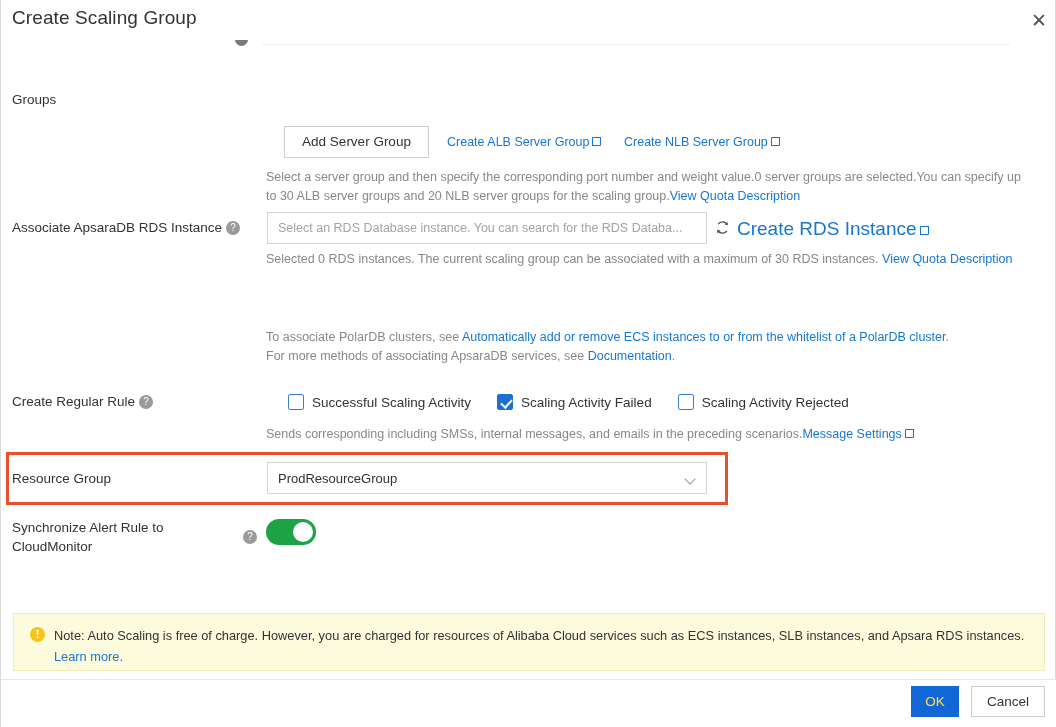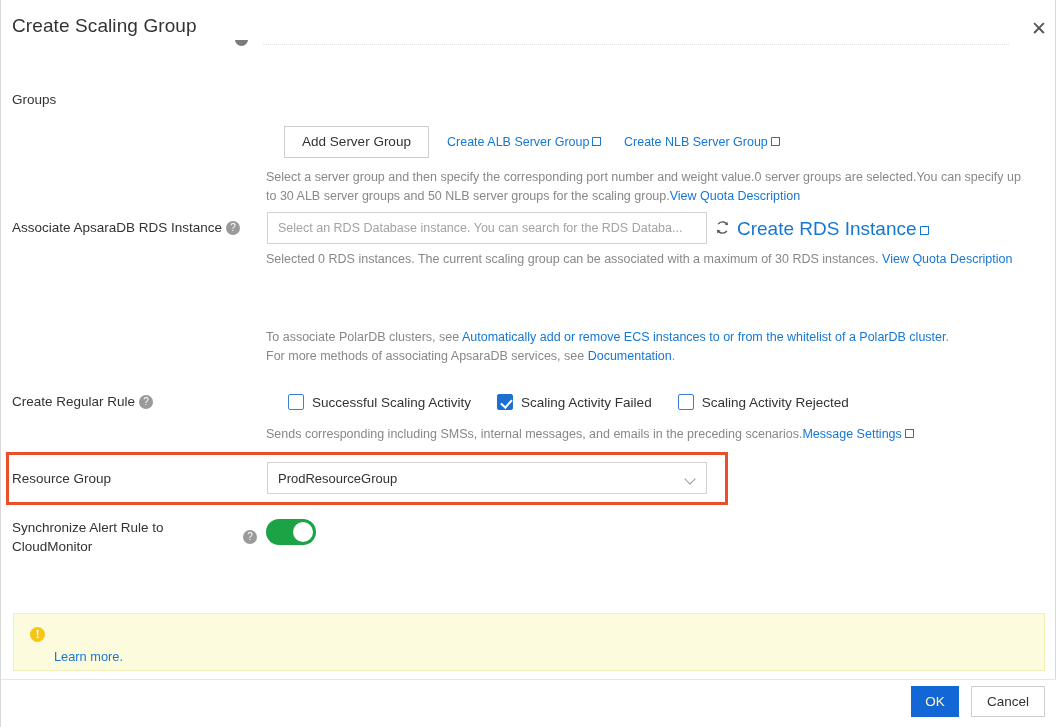--- a/index.html
+++ b/index.html
@@ -18,21 +18,21 @@
     height: 727px;
     background: #ffffff;
     border-left: 1px solid #d9d9d9;
     border-right: 1px solid #d9d9d9;
     border-bottom: 1px solid #d9d9d9;
   }
 
   
   .dlg-header {
     position: absolute;
-    left: 0; top: 12px;
+    left: 0; top: 4px;
     width: 1056px; height: 34px;
   }
   .dlg-title {
     position: absolute;
     left: 11px; top: 3px;
     font-size: 19px;
     color: #333333;
     font-weight: 400;
     letter-spacing: 0.1px;
   }
@@ -299,21 +299,21 @@
     width: 1056px; height: 48px;
     border-top: 1px solid #e6e6e6;
     background: #ffffff;
   }
   .btn-ok {
     position: absolute;
     left: 910px; top: 6px;
     width: 48px; height: 31px;
     background: #1366d6;
     border: 1px solid #1366d6;
-    color: #fef9c3;
+    color: #fde047;
     font-size: 13.5px;
     line-height: 29px;
   }
   .btn-cancel {
     position: absolute;
     left: 970px; top: 6px;
     width: 74px; height: 31px;
     line-height: 29px;
   }
 </style>
@@ -338,21 +338,21 @@
 
     <div class="hint" style="left:446px; top:99px;">
       <span class="link">Create ALB Server Group</span><span class="ext"></span>
     </div>
 
     <div class="hint" style="left:623px; top:99px;">
       <span class="link">Create NLB Server Group</span><span class="ext"></span>
     </div>
 
     <div class="hint" style="left:265px; top:134px; width:760px;">
-      <span>Select a server group and then specify the corresponding port number and weight value.0 server groups are selected.You can specify up to 30 ALB server groups and 50 NLB server groups for the scaling group.</span><span class="link">View Quota Description</span>
+      <span>Select a server group and then specify the corresponding port number and weight value.0 server groups are selected.You can specify up to 30 ALB server groups and 20 NLB server groups for the scaling group.</span><span class="link">View Quota Description</span>
     </div>
 
     <div class="lbl" style="left:11px; top:184px;">
       <span>Associate ApsaraDB RDS Instance</span><span class="help-icon">?</span>
     </div>
 
     <input class="txt-input" style="left: 266px; top: 178px; width: 440px;" placeholder="Select an RDS Database instance. You can search for the RDS Databa...">
 
     <svg class="refresh-icon" style="left:714px; top:186px;" viewBox="0 0 16 16">
       <path d="M13.1 5.2A5.6 5.6 0 0 0 3.4 4.4" fill="none" stroke="#555" stroke-width="1.5"></path>
@@ -414,21 +414,21 @@
     <span class="help-icon" style="position:absolute; left:238px; top:496px;">?</span>
     <div class="toggle" style="left:265px; top:485px;">
       <span class="knob"></span>
     </div>
 
   </div>
 
   <div class="notice">
     <div class="notice-icon">!</div>
     <div class="notice-text">
-      <br>
+      <span>Note: Auto Scaling is free of charge. However, you are charged for resources of Alibaba Cloud services such as ECS instances, SLB instances, and Apsara RDS instances.</span><br>
       <span class="link">Learn more.</span>
     </div>
   </div>
 
   <div class="footer">
     <div class="btn btn-ok">OK</div>
     <div class="btn btn-cancel">Cancel</div>
   </div>
 
 </div>

